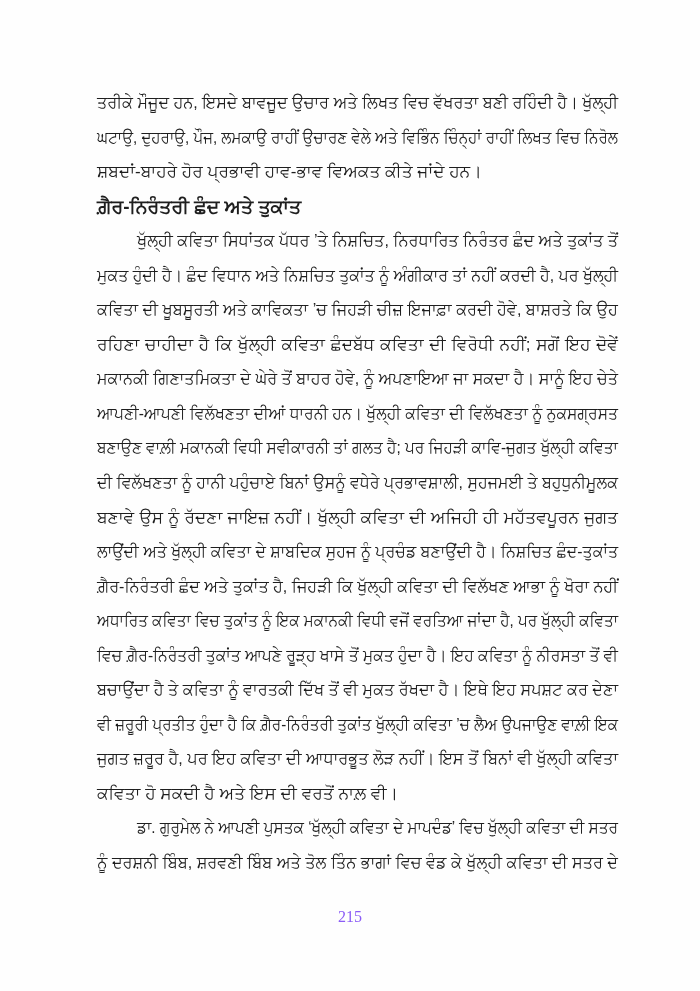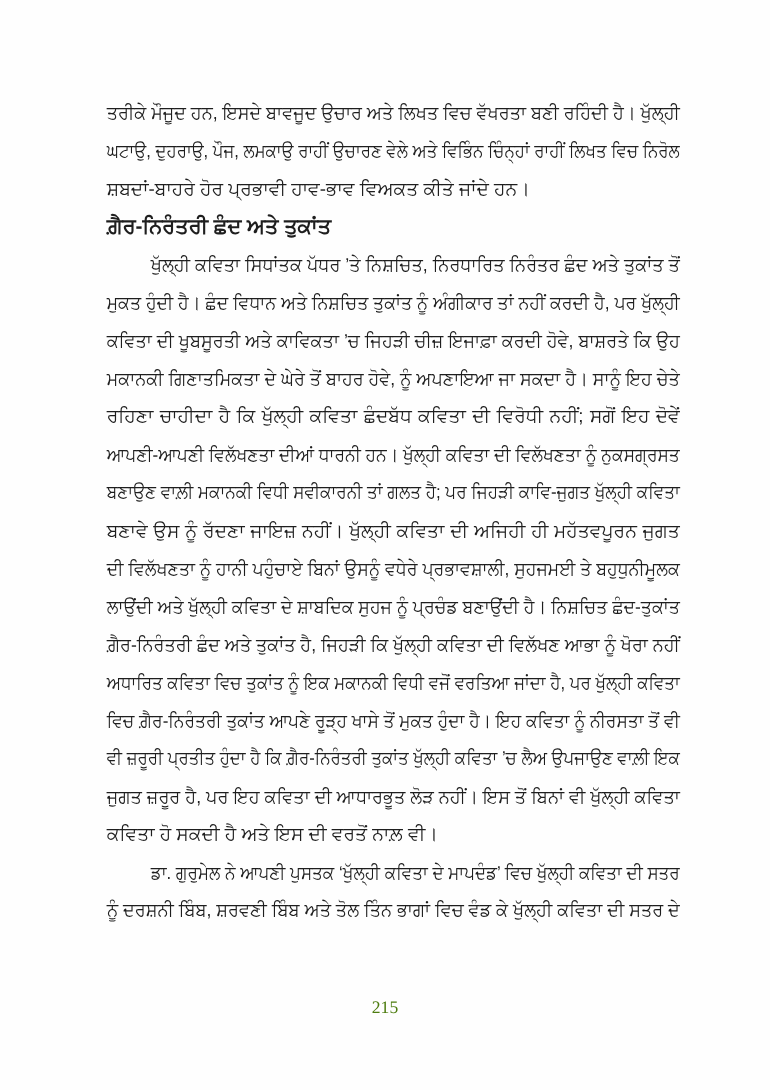--- a/index.html
+++ b/index.html
@@ -43,48 +43,49 @@
   }
   .page-number {
     position: absolute;
     top: 907px;
     left: 0;
     width: 700px;
     text-align: center;
     font-family: "Liberation Serif", serif;
     font-size: 16px;
     line-height: 20px;
-    color: #4d7c0f;
+    color: #8b5cf6;
   }
 </style>
 </head>
 <body>
 
 <div class="page">
   <div class="text-block">
 
     <div class="row"><span class="txt" style="transform: scaleX(0.94288);">ਤਰੀਕੇ ਮੌਜੂਦ ਹਨ, ਇਸਦੇ ਬਾਵਜੂਦ ਉਚਾਰ ਅਤੇ ਲਿਖਤ ਵਿਚ ਵੱਖਰਤਾ ਬਣੀ ਰਹਿੰਦੀ ਹੈ। ਖੁੱਲ੍ਹੀ</span></div>
     <div class="row"><span class="txt" style="transform: scaleX(0.88502);">ਘਟਾਉ, ਦੁਹਰਾਉ, ਪੌਜ, ਲਮਕਾਉ ਰਾਹੀਂ ਉਚਾਰਣ ਵੇਲੇ ਅਤੇ ਵਿਭਿੰਨ ਚਿੰਨ੍ਹਾਂ ਰਾਹੀਂ ਲਿਖਤ ਵਿਚ ਨਿਰੋਲ</span></div>
     <div class="row"><span class="txt">ਸ਼ਬਦਾਂ-ਬਾਹਰੇ ਹੋਰ ਪ੍ਰਭਾਵੀ ਹਾਵ-ਭਾਵ ਵਿਅਕਤ ਕੀਤੇ ਜਾਂਦੇ ਹਨ।</span></div>
 
     <div class="row heading-row"><span class="txt">ਗ਼ੈਰ-ਨਿਰੰਤਰੀ ਛੰਦ ਅਤੇ ਤੁਕਾਂਤ</span></div>
 
     <div class="row indent"><span class="txt" style="transform: scaleX(0.945048);">ਖੁੱਲ੍ਹੀ ਕਵਿਤਾ ਸਿਧਾਂਤਕ ਪੱਧਰ ’ਤੇ ਨਿਸ਼ਚਿਤ, ਨਿਰਧਾਰਿਤ ਨਿਰੰਤਰ ਛੰਦ ਅਤੇ ਤੁਕਾਂਤ ਤੋਂ</span></div>
     <div class="row"><span class="txt" style="transform: scaleX(0.928182);">ਮੁਕਤ ਹੁੰਦੀ ਹੈ। ਛੰਦ ਵਿਧਾਨ ਅਤੇ ਨਿਸ਼ਚਿਤ ਤੁਕਾਂਤ ਨੂੰ ਅੰਗੀਕਾਰ ਤਾਂ ਨਹੀਂ ਕਰਦੀ ਹੈ, ਪਰ ਖੁੱਲ੍ਹੀ</span></div>
     <div class="row"><span class="txt" style="transform: scaleX(0.945419);">ਕਵਿਤਾ ਦੀ ਖੂਬਸੂਰਤੀ ਅਤੇ ਕਾਵਿਕਤਾ ’ਚ ਜਿਹੜੀ ਚੀਜ਼ ਇਜਾਫ਼ਾ ਕਰਦੀ ਹੋਵੇ, ਬਾਸ਼ਰਤੇ ਕਿ ਉਹ</span></div>
+    <div class="row"><span class="txt" style="word-spacing: 1.01923px;">ਰਹਿਣਾ ਚਾਹੀਦਾ ਹੈ ਕਿ ਖੁੱਲ੍ਹੀ ਕਵਿਤਾ ਛੰਦਬੱਧ ਕਵਿਤਾ ਦੀ ਵਿਰੋਧੀ ਨਹੀਂ; ਸਗੋਂ ਇਹ ਦੋਵੇਂ</span></div>
     <div class="row"><span class="txt" style="transform: scaleX(0.93993);">ਮਕਾਨਕੀ ਗਿਣਾਤਮਿਕਤਾ ਦੇ ਘੇਰੇ ਤੋਂ ਬਾਹਰ ਹੋਵੇ, ਨੂੰ ਅਪਣਾਇਆ ਜਾ ਸਕਦਾ ਹੈ। ਸਾਨੂੰ ਇਹ ਚੇਤੇ</span></div>
-    <div class="row"><span class="txt" style="word-spacing: 1.01923px;">ਰਹਿਣਾ ਚਾਹੀਦਾ ਹੈ ਕਿ ਖੁੱਲ੍ਹੀ ਕਵਿਤਾ ਛੰਦਬੱਧ ਕਵਿਤਾ ਦੀ ਵਿਰੋਧੀ ਨਹੀਂ; ਸਗੋਂ ਇਹ ਦੋਵੇਂ</span></div>
     <div class="row"><span class="txt" style="transform: scaleX(0.912934);">ਆਪਣੀ-ਆਪਣੀ ਵਿਲੱਖਣਤਾ ਦੀਆਂ ਧਾਰਨੀ ਹਨ। ਖੁੱਲ੍ਹੀ ਕਵਿਤਾ ਦੀ ਵਿਲੱਖਣਤਾ ਨੂੰ ਨੁਕਸਗ੍ਰਸਤ</span></div>
     <div class="row"><span class="txt" style="transform: scaleX(0.89939);">ਬਣਾਉਣ ਵਾਲ਼ੀ ਮਕਾਨਕੀ ਵਿਧੀ ਸਵੀਕਾਰਨੀ ਤਾਂ ਗਲਤ ਹੈ; ਪਰ ਜਿਹੜੀ ਕਾਵਿ-ਜੁਗਤ ਖੁੱਲ੍ਹੀ ਕਵਿਤਾ</span></div>
+    <div class="row"><span class="txt" style="transform: scaleX(0.930124);">ਦੀ ਵਿਲੱਖਣਤਾ ਨੂੰ ਹਾਨੀ ਪਹੁੰਚਾਏ ਬਿਨਾਂ ਉਸਨੂੰ ਵਧੇਰੇ ਪ੍ਰਭਾਵਸ਼ਾਲੀ, ਸੁਹਜਮਈ ਤੇ ਬਹੁਧੁਨੀਮੂਲਕ</span></div>
     <div class="row"><span class="txt" style="word-spacing: 0.520833px;">ਬਣਾਵੇ ਉਸ ਨੂੰ ਰੱਦਣਾ ਜਾਇਜ਼ ਨਹੀਂ। ਖੁੱਲ੍ਹੀ ਕਵਿਤਾ ਦੀ ਅਜਿਹੀ ਹੀ ਮਹੱਤਵਪੂਰਨ ਜੁਗਤ</span></div>
-    <div class="row"><span class="txt" style="transform: scaleX(0.930124);">ਦੀ ਵਿਲੱਖਣਤਾ ਨੂੰ ਹਾਨੀ ਪਹੁੰਚਾਏ ਬਿਨਾਂ ਉਸਨੂੰ ਵਧੇਰੇ ਪ੍ਰਭਾਵਸ਼ਾਲੀ, ਸੁਹਜਮਈ ਤੇ ਬਹੁਧੁਨੀਮੂਲਕ</span></div>
     <div class="row"><span class="txt" style="transform: scaleX(0.928156);">ਲਾਉਂਦੀ ਅਤੇ ਖੁੱਲ੍ਹੀ ਕਵਿਤਾ ਦੇ ਸ਼ਾਬਦਿਕ ਸੁਹਜ ਨੂੰ ਪ੍ਰਚੰਡ ਬਣਾਉਂਦੀ ਹੈ। ਨਿਸ਼ਚਿਤ ਛੰਦ-ਤੁਕਾਂਤ</span></div>
     <div class="row"><span class="txt" style="transform: scaleX(0.939956);">ਗ਼ੈਰ-ਨਿਰੰਤਰੀ ਛੰਦ ਅਤੇ ਤੁਕਾਂਤ ਹੈ, ਜਿਹੜੀ ਕਿ ਖੁੱਲ੍ਹੀ ਕਵਿਤਾ ਦੀ ਵਿਲੱਖਣ ਆਭਾ ਨੂੰ ਖੋਰਾ ਨਹੀਂ</span></div>
     <div class="row"><span class="txt" style="transform: scaleX(0.891384);">ਅਧਾਰਿਤ ਕਵਿਤਾ ਵਿਚ ਤੁਕਾਂਤ ਨੂੰ ਇਕ ਮਕਾਨਕੀ ਵਿਧੀ ਵਜੋਂ ਵਰਤਿਆ ਜਾਂਦਾ ਹੈ, ਪਰ ਖੁੱਲ੍ਹੀ ਕਵਿਤਾ</span></div>
     <div class="row"><span class="txt" style="transform: scaleX(0.912135);">ਵਿਚ ਗ਼ੈਰ-ਨਿਰੰਤਰੀ ਤੁਕਾਂਤ ਆਪਣੇ ਰੂੜ੍ਹ ਖਾਸੇ ਤੋਂ ਮੁਕਤ ਹੁੰਦਾ ਹੈ। ਇਹ ਕਵਿਤਾ ਨੂੰ ਨੀਰਸਤਾ ਤੋਂ ਵੀ</span></div>
+    <div class="row"><span class="txt" style="transform: scaleX(0.94368);">ਬਚਾਉਂਦਾ ਹੈ ਤੇ ਕਵਿਤਾ ਨੂੰ ਵਾਰਤਕੀ ਦਿੱਖ ਤੋਂ ਵੀ ਮੁਕਤ ਰੱਖਦਾ ਹੈ। ਇਥੇ ਇਹ ਸਪਸ਼ਟ ਕਰ ਦੇਣਾ</span></div>
     <div class="row"><span class="txt" style="transform: scaleX(0.888297);">ਵੀ ਜ਼ਰੂਰੀ ਪ੍ਰਤੀਤ ਹੁੰਦਾ ਹੈ ਕਿ ਗ਼ੈਰ-ਨਿਰੰਤਰੀ ਤੁਕਾਂਤ ਖੁੱਲ੍ਹੀ ਕਵਿਤਾ ’ਚ ਲੈਅ ਉਪਜਾਉਣ ਵਾਲ਼ੀ ਇਕ</span></div>
     <div class="row"><span class="txt" style="transform: scaleX(0.946923);">ਜੁਗਤ ਜ਼ਰੂਰ ਹੈ, ਪਰ ਇਹ ਕਵਿਤਾ ਦੀ ਆਧਾਰਭੂਤ ਲੋੜ ਨਹੀਂ। ਇਸ ਤੋਂ ਬਿਨਾਂ ਵੀ ਖੁੱਲ੍ਹੀ ਕਵਿਤਾ</span></div>
     <div class="row"><span class="txt">ਕਵਿਤਾ ਹੋ ਸਕਦੀ ਹੈ ਅਤੇ ਇਸ ਦੀ ਵਰਤੋਂ ਨਾਲ਼ ਵੀ।</span></div>
 
     <div class="row indent"><span class="txt" style="transform: scaleX(0.899302);">ਡਾ. ਗੁਰੁਮੇਲ ਨੇ ਆਪਣੀ ਪੁਸਤਕ ‘ਖੁੱਲ੍ਹੀ ਕਵਿਤਾ ਦੇ ਮਾਪਦੰਡ’ ਵਿਚ ਖੁੱਲ੍ਹੀ ਕਵਿਤਾ ਦੀ ਸਤਰ</span></div>
     <div class="row"><span class="txt" style="transform: scaleX(0.944589);">ਨੂੰ ਦਰਸ਼ਨੀ ਬਿੰਬ, ਸ਼ਰਵਣੀ ਬਿੰਬ ਅਤੇ ਤੋਲ ਤਿੰਨ ਭਾਗਾਂ ਵਿਚ ਵੰਡ ਕੇ ਖੁੱਲ੍ਹੀ ਕਵਿਤਾ ਦੀ ਸਤਰ ਦੇ</span></div>
 
   </div>
 
   <div class="page-number">215</div>

